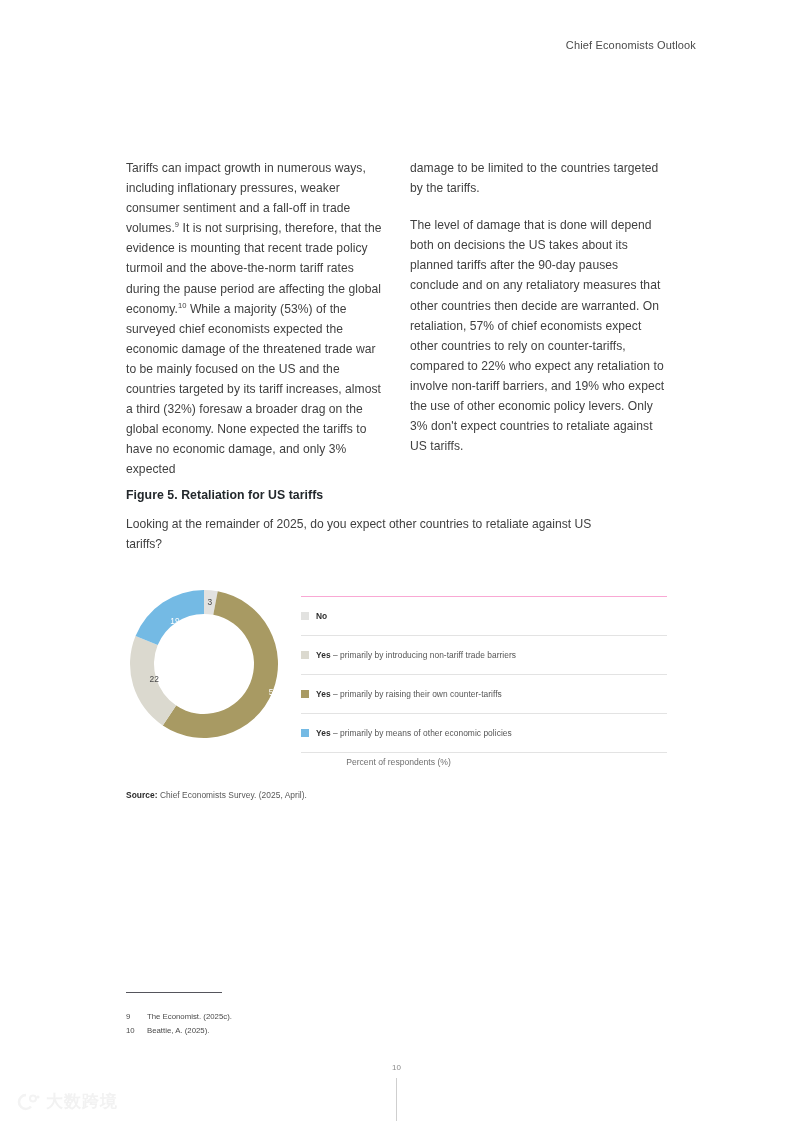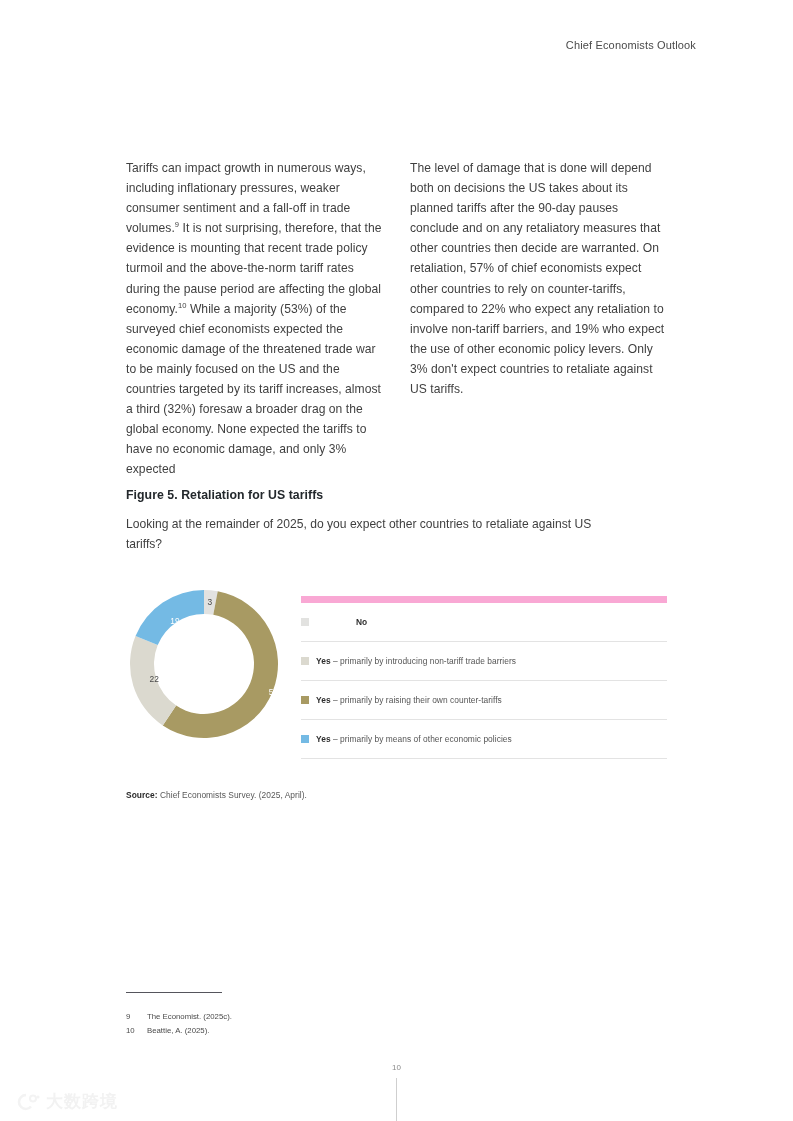--- a/index.html
+++ b/index.html
@@ -100,22 +100,21 @@
     left: 301px;
     width: 366px;
   }
   .legend-row {
     display: flex;
     align-items: center;
     height: 38px;
     border-bottom: 1px solid #e3e3e3;
   }
   .legend-row:first-child {
-    border-top: 7px solid #f9a8d4;
-    gap: 40px;
+    border-top: 1px solid #f9a8d4;
   }
   .legend-row:last-child {
     border-bottom: 1px solid #e3e3e3;
   }
   .swatch {
     width: 8px;
     height: 8px;
     flex: 0 0 8px;
     margin-right: 7px;
   }
@@ -218,20 +217,21 @@
 
   <div class="running-header">Chief Economists Outlook</div>
 
   <div class="body-cols">
     <div class="col">
       <p>
         <span>Tariffs can impact growth in numerous ways, including inflationary pressures, weaker consumer sentiment and a fall-off in trade volumes.</span><sup>9</sup><span> It is not surprising, therefore, that the evidence is mounting that recent trade policy turmoil and the above-the-norm tariff rates during the pause period are affecting the global economy.</span><sup>10</sup><span> While a majority (53%) of the surveyed chief economists expected the economic damage of the threatened trade war to be mainly focused on the US and the countries targeted by its tariff increases, almost a third (32%) foresaw a broader drag on the global economy. None expected the tariffs to have no economic damage, and only 3% expected</span>
       </p>
     </div>
     <div class="col">
+      <p>damage to be limited to the countries targeted by the tariffs.</p>
       <p>The level of damage that is done will depend both on decisions the US takes about its planned tariffs after the 90-day pauses conclude and on any retaliatory measures that other countries then decide are warranted. On retaliation, 57% of chief economists expect other countries to rely on counter-tariffs, compared to 22% who expect any retaliation to involve non-tariff barriers, and 19% who expect the use of other economic policy levers. Only 3% don't expect countries to retaliate against US tariffs.</p>
     </div>
   </div>
 
   <div class="fig-title">Figure 5. Retaliation for US tariffs</div>
   <div class="fig-subtitle">Looking at the remainder of 2025, do you expect other countries to retaliate against US tariffs?</div>
 
   <div class="donut-wrap">
     <svg width="156" height="156" viewBox="0 0 156 156">
       <g id="donut-slices">
@@ -261,20 +261,21 @@
     <div class="legend-row">
       <span class="swatch" style="background: rgb(168, 154, 99);"></span>
       <span class="legend-text"><b>Yes</b> – primarily by raising their own counter-tariffs</span>
     </div>
     <div class="legend-row">
       <span class="swatch" style="background: rgb(116, 186, 228);"></span>
       <span class="legend-text"><b>Yes</b> – primarily by means of other economic policies</span>
     </div>
   </div>
 
+  <div class="axis-caption">Percent of respondents (%)</div>
 
   <div class="source">
     <b>Source:</b>
     <span>Chief Economists Survey. (2025, April).</span>
   </div>
 
   <div class="fn-rule"></div>
   <div class="footnotes">
     <div class="fn-row">
       <span class="fn-num">9</span>

